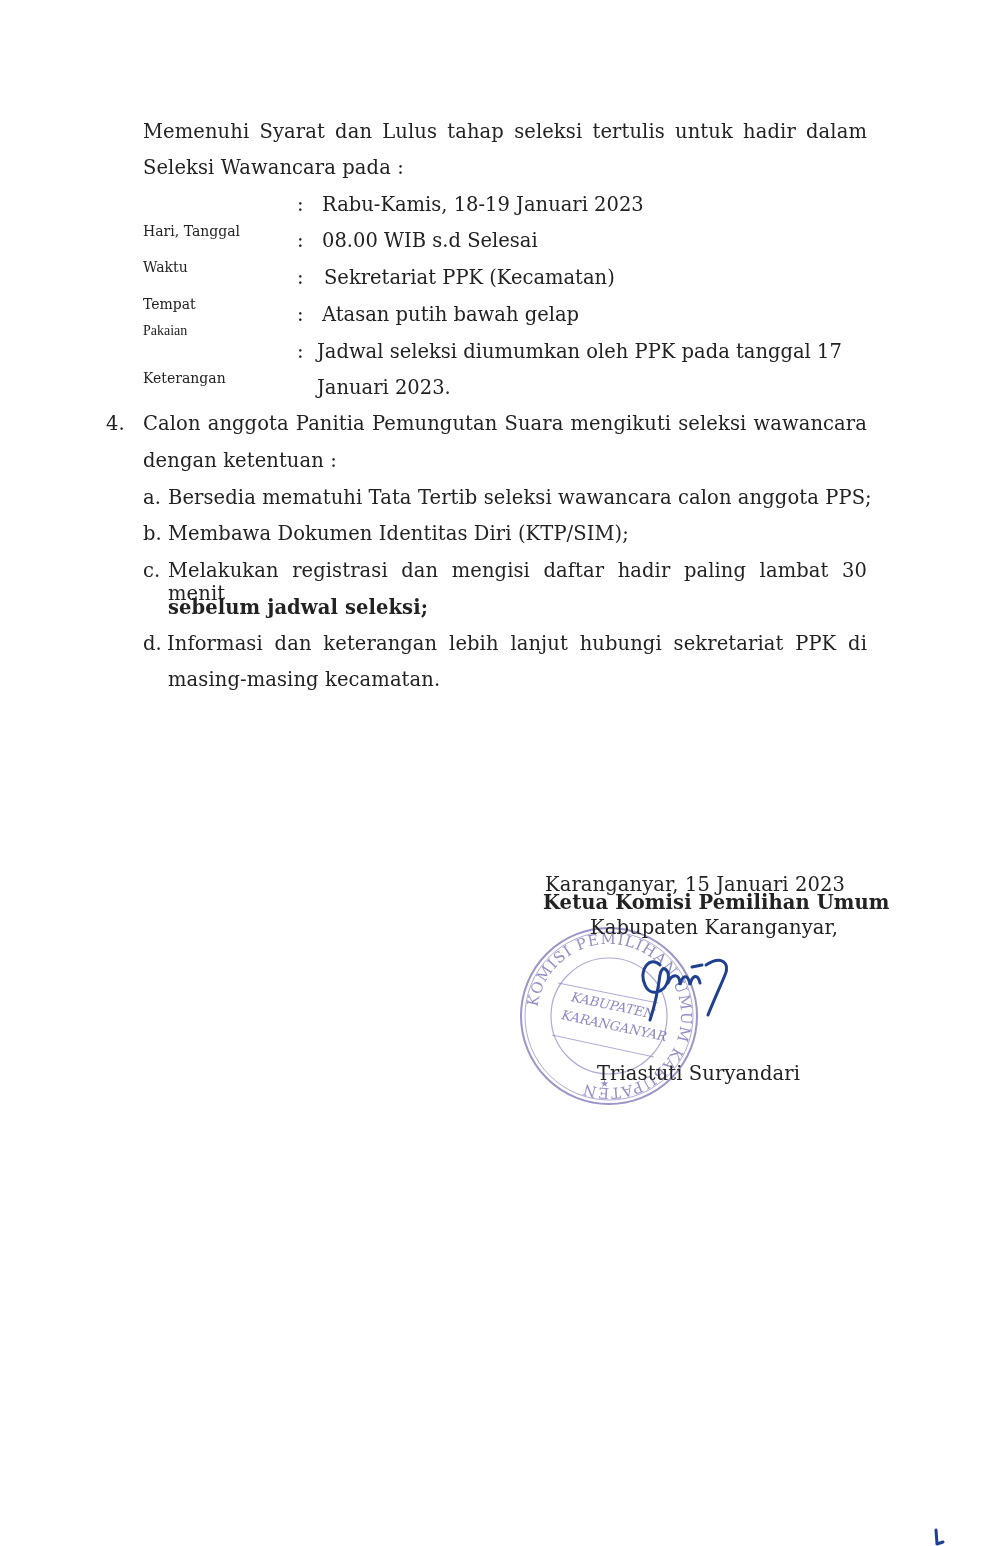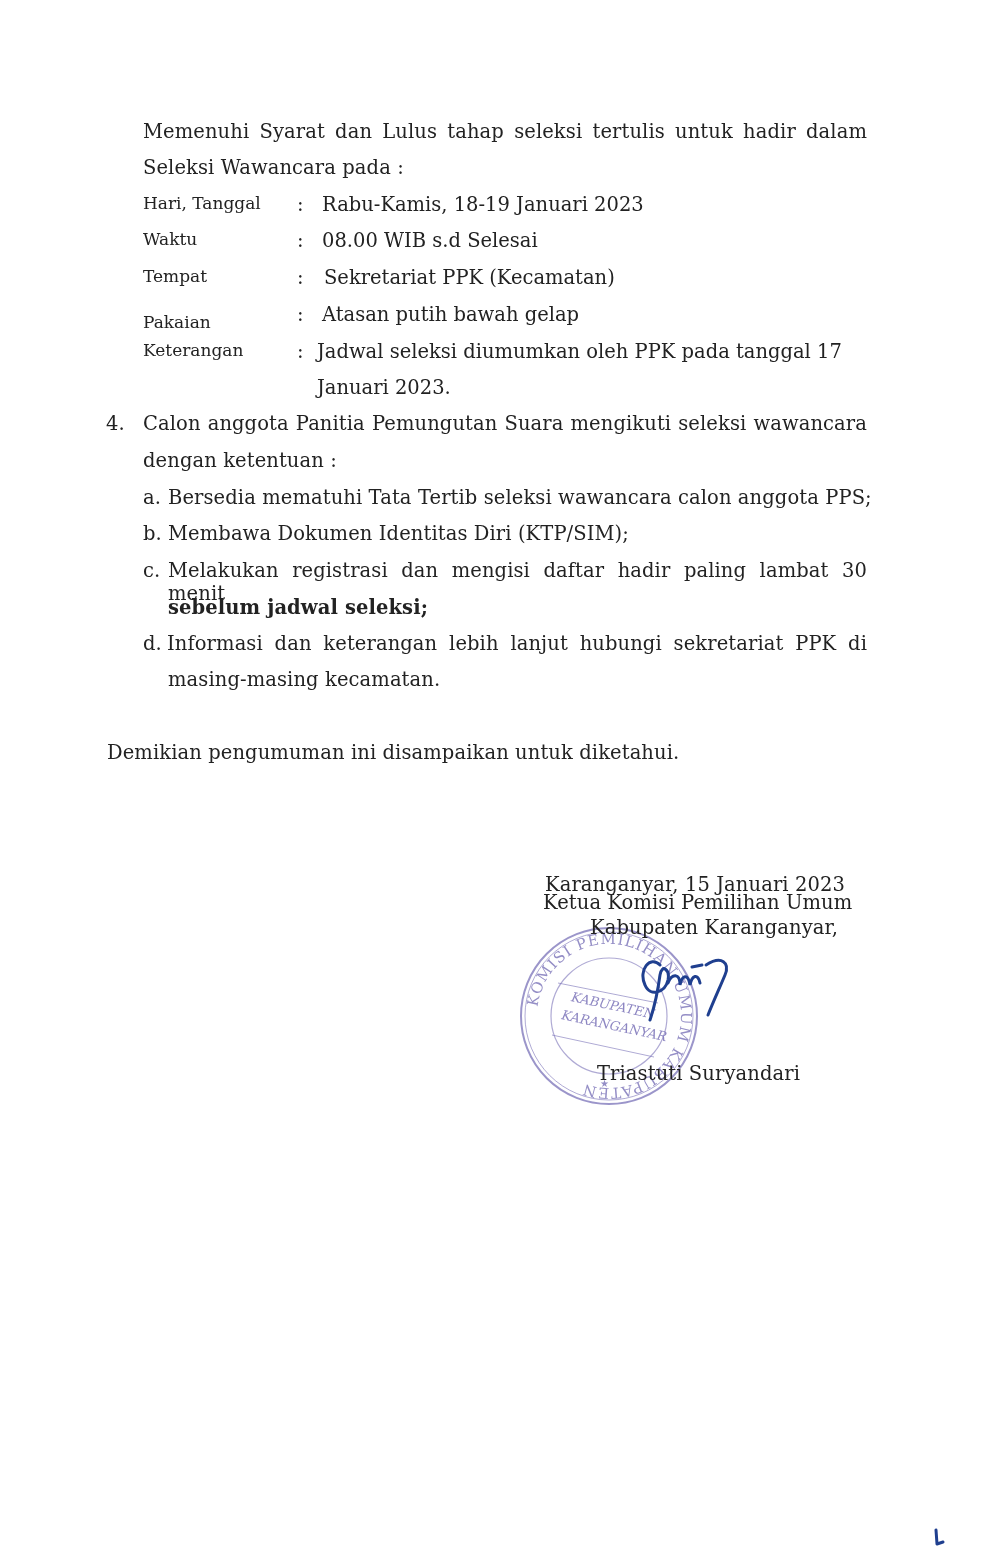--- a/index.html
+++ b/index.html
@@ -3,21 +3,21 @@
   <meta charset="utf-8">
   <style>
     html, body { margin: 0; padding: 0; background: #ffffff; }
     body {
       width: 1000px; height: 1546px; position: relative; overflow: hidden;
       font-family: "DejaVu Serif", serif; color: #222222;
     }
     .page { position: absolute; left: 0; top: 0; width: 1000px; height: 1546px; }
     .line { position: absolute; font-size: 19.5px; white-space: nowrap; letter-spacing: 0.1px; }
     .justify { text-align: justify; text-align-last: justify; white-space: normal; }
-    .lbl { position: absolute; font-size: 17px; white-space: nowrap; }
+    .lbl { position: absolute; font-size: 14px; white-space: nowrap; margin-top: 30px; }
     .colon { position: absolute; font-size: 19.5px; }
     .val { position: absolute; font-size: 19.5px; white-space: nowrap; }
     .stamp { position: absolute; left: 518px; top: 925px; width: 182px; height: 182px; }
     .signature { position: absolute; left: 630px; top: 945px; width: 110px; height: 90px; }
     .mark { position: absolute; left: 928px; top: 1528px; width: 20px; height: 18px; }
   </style>
 </head>
 <body>
 
 <div class="page">
@@ -35,21 +35,21 @@
       <span class="lbl" style="left:143px; top:229px;">Waktu</span>
       <span class="colon" style="left:297px; top:229px;">:</span>
       <span class="val" style="left:322px; top:229px;">08.00 WIB s.d Selesai</span>
     </div>
     <div>
       <span class="lbl" style="left:143px; top:266px;">Tempat</span>
       <span class="colon" style="left:297px; top:266px;">:</span>
       <span class="val" style="left:324px; top:266px;">Sekretariat PPK (Kecamatan)</span>
     </div>
     <div>
-      <span class="lbl" style="left:143px; top:312px;">Pakaian</span>
+      <span class="lbl" style="left:143px; top:293px;font-family:Liberation Serif, serif;">Pakaian</span>
       <span class="colon" style="left:297px; top:303px;">:</span>
       <span class="val" style="left:322px; top:303px;">Atasan putih bawah gelap</span>
     </div>
     <div>
       <span class="lbl" style="left:143px; top:340px;">Keterangan</span>
       <span class="colon" style="left:297px; top:340px;">:</span>
       <span class="val" style="left:317px; top:340px;">Jadwal seleksi diumumkan oleh PPK pada tanggal 17</span>
       <span class="val" style="left:317px; top:376px;">Januari 2023.</span>
     </div>
   </div>
@@ -74,42 +74,41 @@
         <span class="line" style="left:168px; top:596px;font-weight:bold;">sebelum jadwal seleksi;</span>
       </div>
       <div>
         <span class="line" style="left:143px; top:632px;">d.</span>
         <div class="line justify" style="left:167px; top:632px; width:700px;">Informasi dan keterangan lebih lanjut hubungi sekretariat PPK di</div>
         <span class="line" style="left:168px; top:668px;">masing-masing kecamatan.</span>
       </div>
     </div>
   </div>
 
-  <div class="line" style="left:107px; top:741px;">Demikian pengumuman ini disampaikan untuk diketahui.</div>
 
   <svg class="stamp" viewBox="0 0 182 182">
     <defs>
       <path id="ringPath" d="M 91,91 m -72,0 a 72,72 0 1,1 144,0 a 72,72 0 1,1 -144,0"></path>
     </defs>
     <circle cx="91" cy="91" r="88" fill="none" stroke="#7a72b8" stroke-width="2" opacity="0.75"></circle>
     <circle cx="91" cy="91" r="84" fill="none" stroke="#7a72b8" stroke-width="1" opacity="0.6"></circle>
     <circle cx="91" cy="91" r="58" fill="none" stroke="#7a72b8" stroke-width="1.2" opacity="0.6"></circle>
     <text font-family="DejaVu Serif, serif" font-size="15" fill="#7a72b8" opacity="0.8" letter-spacing="1">
       <textPath href="#ringPath" startOffset="2%">KOMISI PEMILIHAN UMUM KABUPATEN</textPath>
     </text>
     <line x1="40" y1="58" x2="140" y2="78" stroke="#7a72b8" stroke-width="1" opacity="0.6"></line>
     <line x1="34" y1="110" x2="136" y2="132" stroke="#7a72b8" stroke-width="1" opacity="0.6"></line>
     <text x="52" y="84" font-family="DejaVu Serif, serif" font-style="italic" font-size="13" fill="#7a72b8" opacity="0.85" transform="rotate(12 90 84)">KABUPATEN</text>
     <text x="42" y="104" font-family="DejaVu Serif, serif" font-style="italic" font-size="13" fill="#7a72b8" opacity="0.85" transform="rotate(12 90 104)">KARANGANYAR</text>
     <text x="82" y="162" font-size="10" fill="#7a72b8" opacity="0.8">★</text>
   </svg>
 
   <div>
     <div class="line" style="left:545px; top:851px;margin-top:22px;">Karanganyar, 15 Januari 2023</div>
-    <div class="line" style="left:543px; top:891px;">Ketua Komisi Pemilihan Umum</div>
+    <div class="line" style="left:543px; top:891px;font-weight:bold;">Ketua Komisi Pemilihan Umum</div>
     <div class="line" style="left:590px; top:916px;">Kabupaten Karanganyar,</div>
 
     <svg class="signature" viewBox="0 0 110 90">
       <path d="M 30 20 C 20 10, 8 25, 15 40 C 20 52, 35 48, 38 35 C 40 25, 32 18, 30 30 C 28 45, 25 60, 20 75" fill="none" stroke="#1f3f8f" stroke-width="3" stroke-linecap="round"></path>
       <path d="M 38 38 C 42 28, 50 28, 50 40 C 52 30, 58 28, 60 40 C 62 30, 68 28, 70 38" fill="none" stroke="#1f3f8f" stroke-width="3" stroke-linecap="round"></path>
       <path d="M 62 22 L 72 20 M 76 20 C 92 10, 100 18, 95 30 C 90 42, 84 55, 78 70" fill="none" stroke="#1f3f8f" stroke-width="3" stroke-linecap="round"></path>
     </svg>
 
     <div class="line" style="left:597px; top:1062px;">Triastuti Suryandari</div>
   </div>

